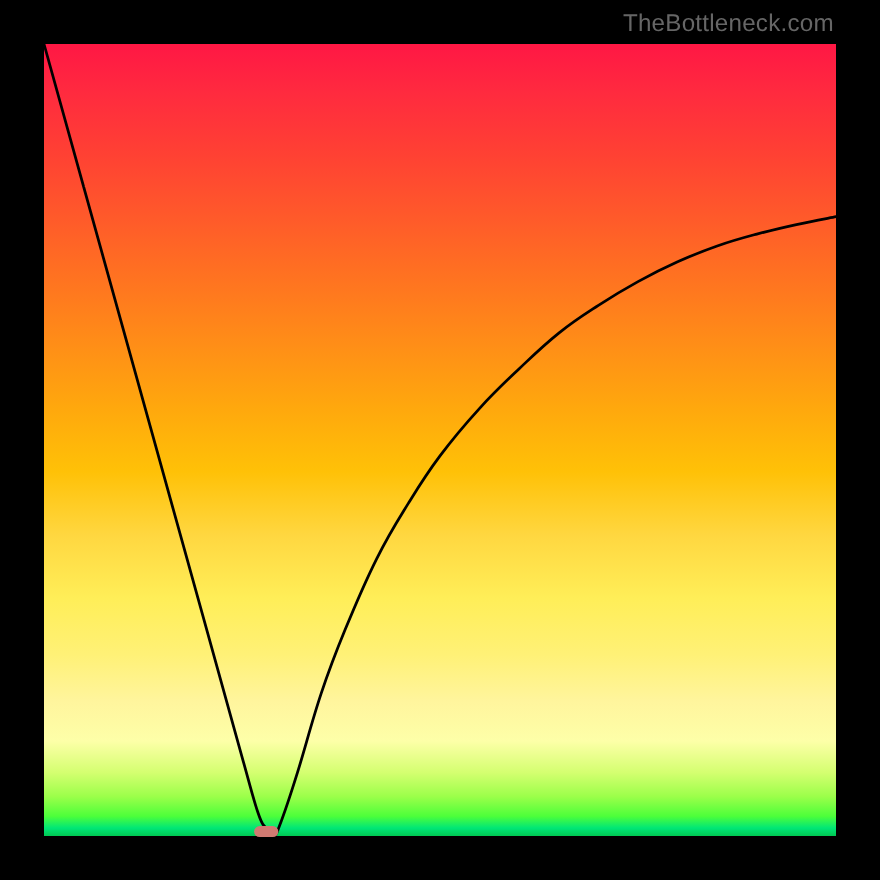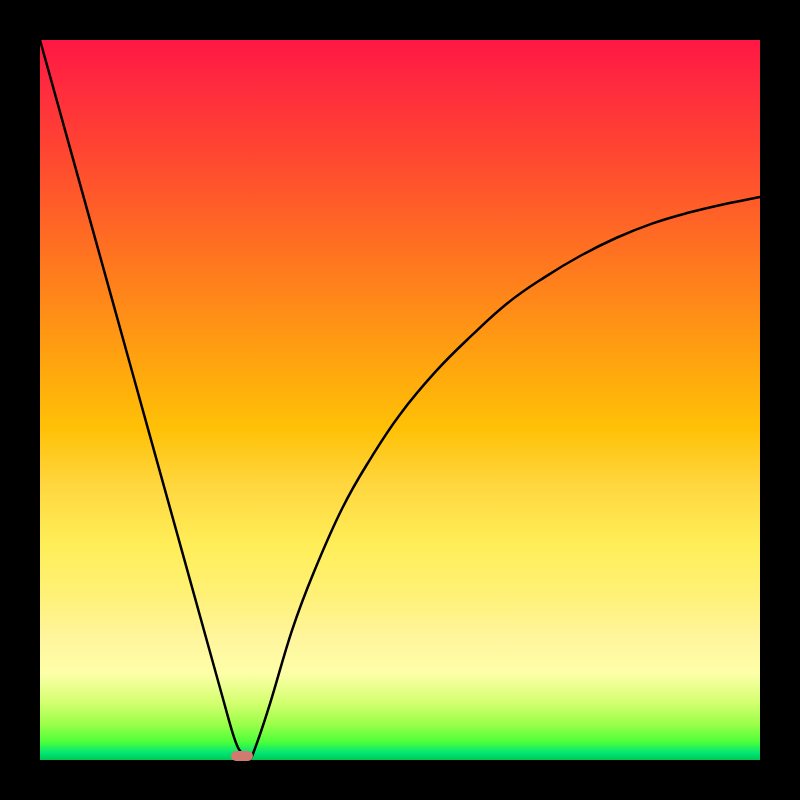--- a/index.html
+++ b/index.html
@@ -70,19 +70,20 @@
     height: 10px;
     border-radius: 5px;
     background: #d07a72;
     transform: translate(-50%, -50%);
   }
 </style>
 </head>
 <body>
 
 <div class="frame">
+  <div class="watermark">TheBottleneck.com</div>
   <div class="plot-area">
     <svg class="curve" viewBox="0 0 720 720" preserveAspectRatio="none">
       <path id="curve-path" fill="none" stroke="#000" stroke-width="2.5" stroke-linejoin="round" stroke-linecap="round" d="M 0 0 C 7.199999999999999 25.92 21.6 77.76000000000002 36 129.60000000000002 C 50.4 181.44000000000003 57.6 207.35999999999999 72 259.2 C 86.4 311.03999999999996 93.6 336.96000000000004 108 388.8 C 122.4 440.64 129.6 466.56 144 518.4 C 158.4 570.24 169.92 612 180 648 C 190.08 684 190.08 685.4399999999999 194.4 698.4 C 198.72 711.36 198.72000000000003 708.4799999999999 201.60000000000002 712.8 C 204.48000000000002 717.12 205.92 721.4399999999999 208.79999999999998 720 C 211.67999999999998 718.5600000000001 211.68 717.12 216 705.6 C 220.32 694.08 223.20000000000002 685.4399999999999 230.4 662.4 C 237.6 639.36 243.35999999999996 616.3199999999999 251.99999999999997 590.4 C 260.64 564.48 263.52000000000004 557.28 273.6 532.8 C 283.68 508.31999999999994 290.88 491.03999999999996 302.4 468 C 313.91999999999996 444.96000000000004 319.68 436.32 331.2 417.6 C 342.71999999999997 398.88000000000005 347.03999999999996 391.68000000000006 360 374.40000000000003 C 372.96000000000004 357.12 381.6000000000001 347.03999999999996 396.00000000000006 331.2 C 410.40000000000003 315.36 417.6 308.88000000000005 432 295.20000000000005 C 446.4 281.52000000000004 453.6 274.32000000000005 468 262.8 C 482.4 251.28 489.59999999999997 246.95999999999995 503.99999999999994 237.59999999999997 C 518.4 228.23999999999998 525.6 223.92000000000004 540 216.00000000000006 C 554.4 208.08000000000007 561.6 204.48000000000002 576 198 C 590.4 191.51999999999998 597.6 188.64000000000004 612 183.60000000000002 C 626.4 178.56 633.6 176.68799999999996 648 172.79999999999995 C 662.4 168.91199999999995 669.6 167.32799999999995 684 164.15999999999997 C 698.4 160.992 712.8 158.40000000000003 720 156.96000000000004"></path>
     </svg>
     <div id="min-marker" class="marker" style="left: 201.6px; top: 716.4px; background: rgb(208, 122, 114);"></div>
   </div>
 </div>
 
 </body></html>

